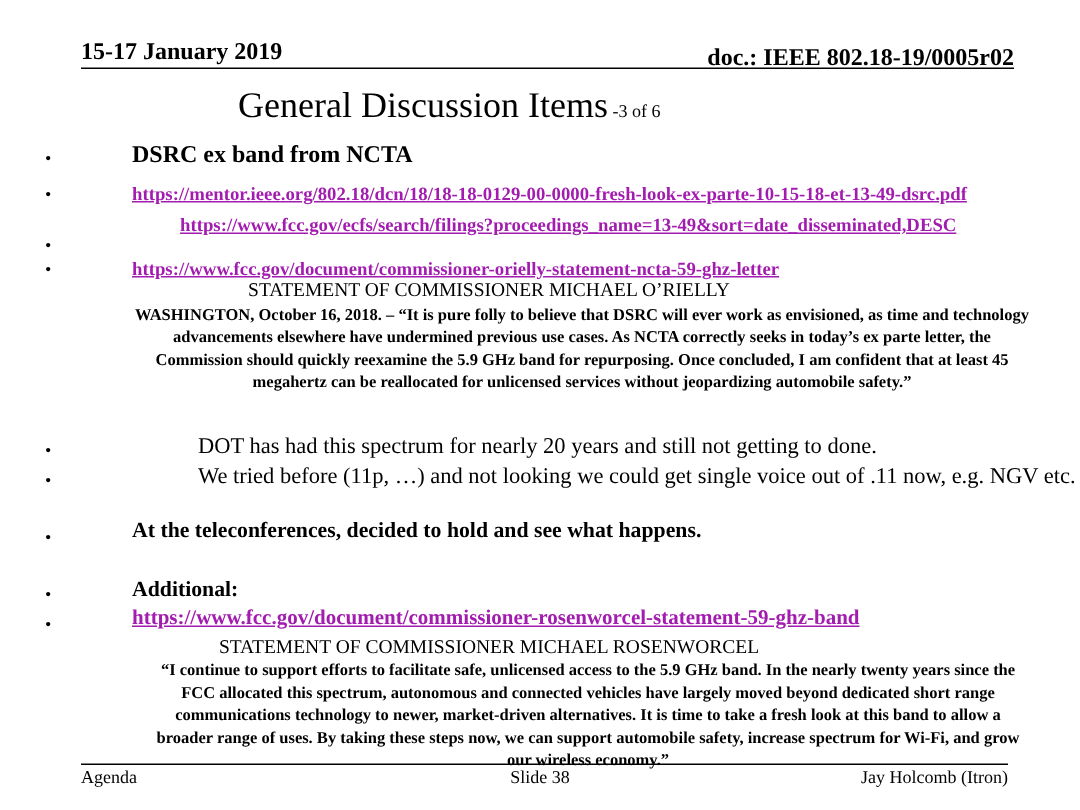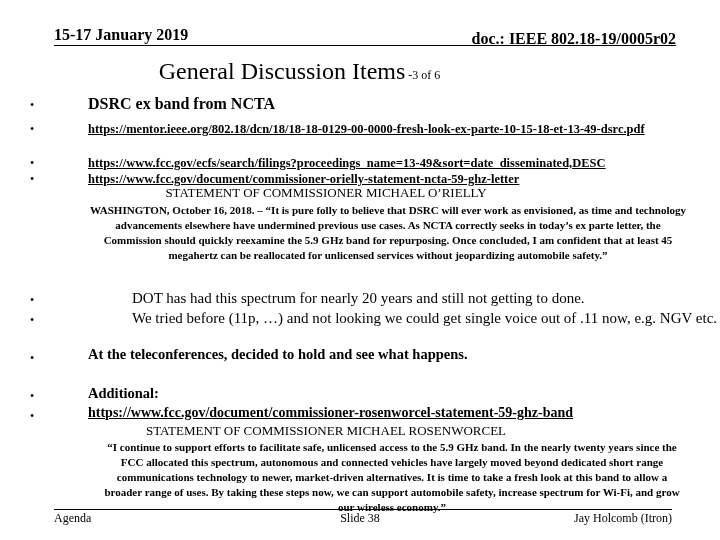--- a/index.html
+++ b/index.html
@@ -10,21 +10,21 @@
     .abs { position: absolute; text-align: center; }
     .hdr-left { left: 54px; top: 26px; font-size: 16px; font-weight: bold; }
     .hdr-right { right: 44px; top: 30px; font-size: 16px; font-weight: bold; }
     .hdr-line { left: 54px; top: 45px; width: 622px; height: 0; border-top: 1.5px solid #000; }
     .title { left: 0; width: 599px; top: 58px; text-align: center; font-size: 24px; }
     .title .sub { font-size: 12px; }
 
     .bullet { position: absolute; left: 30px; font-size: 12px; }
     .item { position: absolute; left: 88px; }
     .b1 { font-size: 16px; font-weight: bold; top: 95px; }
-    .link { color: #000000; text-decoration: underline; font-size: 12.5px; font-weight: bold; line-height: 17px; width: 590px; }
+    .link { color: #a21caf; text-decoration: underline; font-size: 12.5px; font-weight: bold; line-height: 17px; width: 590px; }
 
     .stmt-title { left: 0; width: 652px; text-align: center; font-size: 13px; }
     .quote { font-size: 11px; font-weight: bold; line-height: 15px; }
 
     .plain { font-size: 15px; line-height: 19px; width: 590px; margin-left: 44px; }
     .boldline { font-size: 14.5px; font-weight: bold; }
 
     .ftr-line { left: 54px; top: 509px; width: 618px; height: 0; border-top: 1.5px solid #000; }
     .ftr { top: 511px; font-size: 12px; }
   </style>
@@ -39,21 +39,21 @@
   <span>General Discussion Items</span><span class="sub"> -3 of 6</span>
 </div>
 
 <span class="bullet" style="top:98px">•</span>
 <div class="item b1">DSRC ex band from NCTA</div>
 
 <span class="bullet" style="top:122px">•</span>
 <a class="item link" style="top:121px; word-break:break-all;">https://mentor.ieee.org/802.18/dcn/18/18-18-0129-00-0000-fresh-look-ex-parte-10-15-18-et-13-49-dsrc.pdf</a>
 
 <span class="bullet" style="top:156px">•</span>
-<a class="item link" style="top:155px; white-space:nowrap;">https://www.fcc.gov/ecfs/search/filings?proceedings_name=13-49&amp;sort=date_disseminated,DESC</a>
+<a class="item link" style="top:142px; white-space:nowrap;margin-left:32px;">https://www.fcc.gov/ecfs/search/filings?proceedings_name=13-49&amp;sort=date_disseminated,DESC</a>
 
 <span class="bullet" style="top:172px">•</span>
 <a class="item link" style="top:171px; white-space:nowrap;">https://www.fcc.gov/document/commissioner-orielly-statement-ncta-59-ghz-letter</a>
 
 <div class="abs stmt-title" style="top:185px">STATEMENT OF COMMISSIONER MICHAEL O’RIELLY</div>
 <div class="abs quote" style="left:88px; top:203px; width:600px;">WASHINGTON, October 16, 2018. – “It is pure folly to believe that DSRC will ever work as envisioned, as time and technology advancements elsewhere have undermined previous use cases.  As NCTA correctly seeks in today’s ex parte letter, the Commission should quickly reexamine the 5.9 GHz band for repurposing.  Once concluded, I am confident that at least 45 megahertz can be reallocated for unlicensed services without jeopardizing automobile safety.”</div>
 
 <span class="bullet" style="top:293px">•</span>
 <div class="item plain" style="top:289px">DOT has had this spectrum for nearly 20 years and still not getting to done.</div>
 

